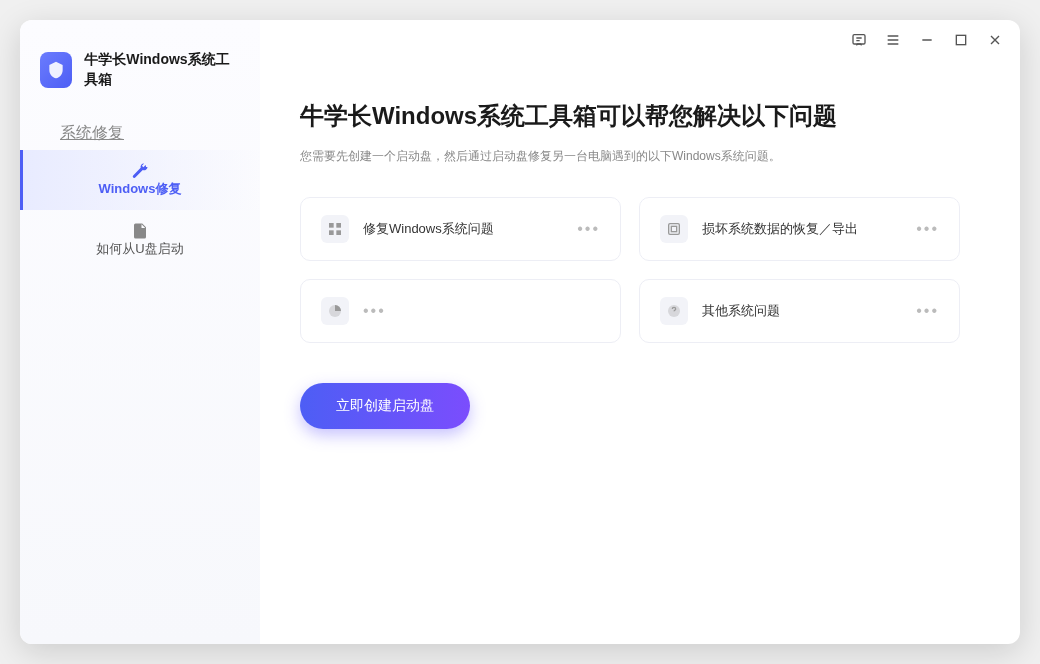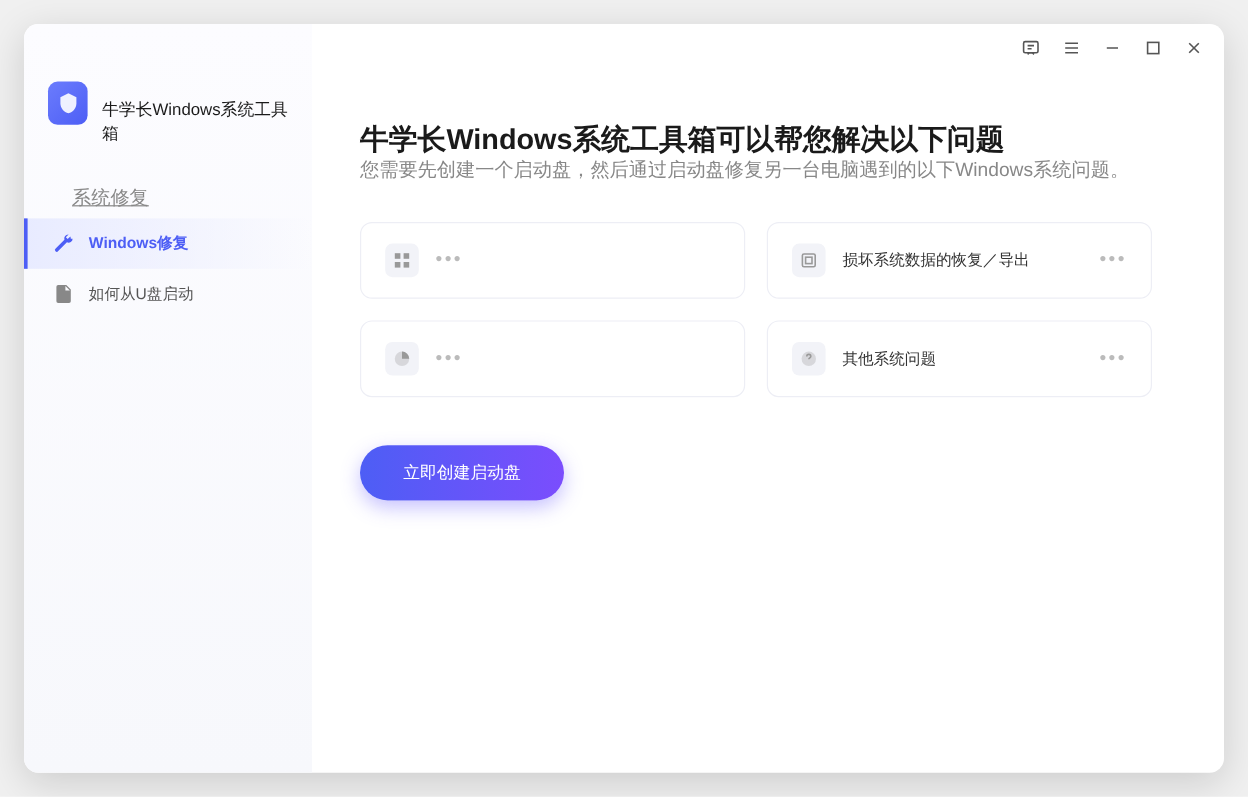--- a/index.html
+++ b/index.html
@@ -7,35 +7,35 @@
 .window { width: 1000px; height: 624px; background: #fff; border-radius: 12px; box-shadow: 0 8px 32px rgba(0,0,0,0.15); display: flex; overflow: hidden; position: relative; }
 
 .titlebar { position: absolute; top: 0; right: 0; height: 40px; display: flex; align-items: center; gap: 16px; padding: 0 16px; z-index: 10; }
 .titlebar-icon { width: 18px; height: 18px; display: flex; align-items: center; justify-content: center; color: #555; cursor: pointer; }
 .titlebar-icon svg { width: 16px; height: 16px; }
 
 .sidebar { width: 240px; background: linear-gradient(180deg, #fcfcff 0%, #f7f8fc 100%); display: flex; flex-direction: column; padding: 30px 0 20px 0; position: relative; }
 .brand { display: flex; align-items: center; gap: 12px; padding: 0 20px 24px 20px; }
 .brand-logo { width: 36px; height: 36px; background: linear-gradient(135deg, #6b7cfd, #4d5ef5); border-radius: 8px; display: flex; align-items: center; justify-content: center; }
 .brand-logo svg { width: 20px; height: 20px; }
-.brand-title { font-size: 14px; font-weight: 400; color: #1a1a1a; line-height: 1.4; margin-top: 32px; }
+.brand-title { font-size: 14px; font-weight: 700; color: #1a1a1a; line-height: 1.4; }
 
 .sidebar-section { font-size: 16px; color: #888; padding: 6px 40px; margin-top: 4px; text-decoration: underline; }
 
-.sidebar-item { display: flex; align-items: flex-end; gap: 12px; padding: 12px 24px; font-size: 13px; color: #555; cursor: pointer; position: relative; }
+.sidebar-item { display: flex; align-items: center; padding: 12px 24px; font-size: 13px; color: #555; cursor: pointer; position: relative; flex-direction: column; }
 .sidebar-item.active { background: linear-gradient(90deg, #e8ebff 0%, rgba(232,235,255,0) 100%); color: #4d5ef5; font-weight: 600; }
 .sidebar-item.active::before { content: ""; position: absolute; left: 0; top: 0; bottom: 0; width: 3px; background: #4d5ef5; }
 .sidebar-item .icon { width: 18px; height: 18px; display: flex; align-items: center; justify-content: center; }
 
 .upgrade-btn { margin: auto 24px 16px 24px; height: 40px; border-radius: 20px; background: #fff; border: 1px solid #e5e5f0; display: flex; align-items: center; justify-content: center; gap: 8px; cursor: pointer; font-size: 13px; color: #555; box-shadow: 0 2px 6px rgba(0,0,0,0.04); }
 .upgrade-icon { width: 20px; height: 20px; border-radius: 50%; background: linear-gradient(135deg, #8b6bfd, #6b4dfd); display: flex; align-items: center; justify-content: center; }
 
 .main { flex: 1; padding: 80px 60px 40px 40px; }
 .main-title { font-size: 24px; font-weight: 700; color: #1a1a1a; }
-.main-subtitle { font-size: 16px; color: #888; margin-bottom: 32px; }
+.main-subtitle { font-size: 12px; color: #888; margin-bottom: 32px; margin-top: 16px; }
 
 .cards { display: grid; grid-template-columns: 1fr 1fr; gap: 18px; margin-bottom: 40px; }
 .card { height: 64px; border: 1px solid #edeef5; border-radius: 10px; display: flex; align-items: center; padding: 0 20px; cursor: pointer; background: #fff; transition: box-shadow 0.2s; }
 .card-icon { width: 28px; height: 28px; border-radius: 6px; background: #f2f3f8; display: flex; align-items: center; justify-content: center; color: #999; margin-right: 14px; }
 .card-label { flex: 1; font-size: 13px; color: #333; }
 .card-more { color: #bbb; font-size: 16px; letter-spacing: 2px; }
 
 .cta-button { height: 46px; padding: 4px 36px; border-radius: 23px; background: linear-gradient(90deg, #4d5ef5 0%, #7b4dfd 100%); color: #fff; font-size: 14px; border: none; cursor: pointer; box-shadow: 0 6px 16px rgba(93,78,253,0.35); }
 </style>
 </head>
@@ -112,20 +112,21 @@
     <div class="cards">
       <div class="card">
         <span class="card-icon">
           <svg viewBox="0 0 24 24" width="16" height="16" fill="currentColor">
               <rect x="3" y="3" width="7" height="7"></rect>
               <rect x="14" y="3" width="7" height="7"></rect>
               <rect x="3" y="14" width="7" height="7"></rect>
               <rect x="14" y="14" width="7" height="7"></rect>
             </svg>
         </span>
+        <span class="card-label">修复Windows系统问题</span>
         <span class="card-more">•••</span>
       </div>
 
       <div class="card">
         <span class="card-icon">
           <svg viewBox="0 0 24 24" width="16" height="16" fill="none" stroke="currentColor" stroke-width="2">
               <rect x="4" y="4" width="16" height="16" rx="2"></rect>
               <rect x="8" y="8" width="8" height="8"></rect>
             </svg>
         </span>

